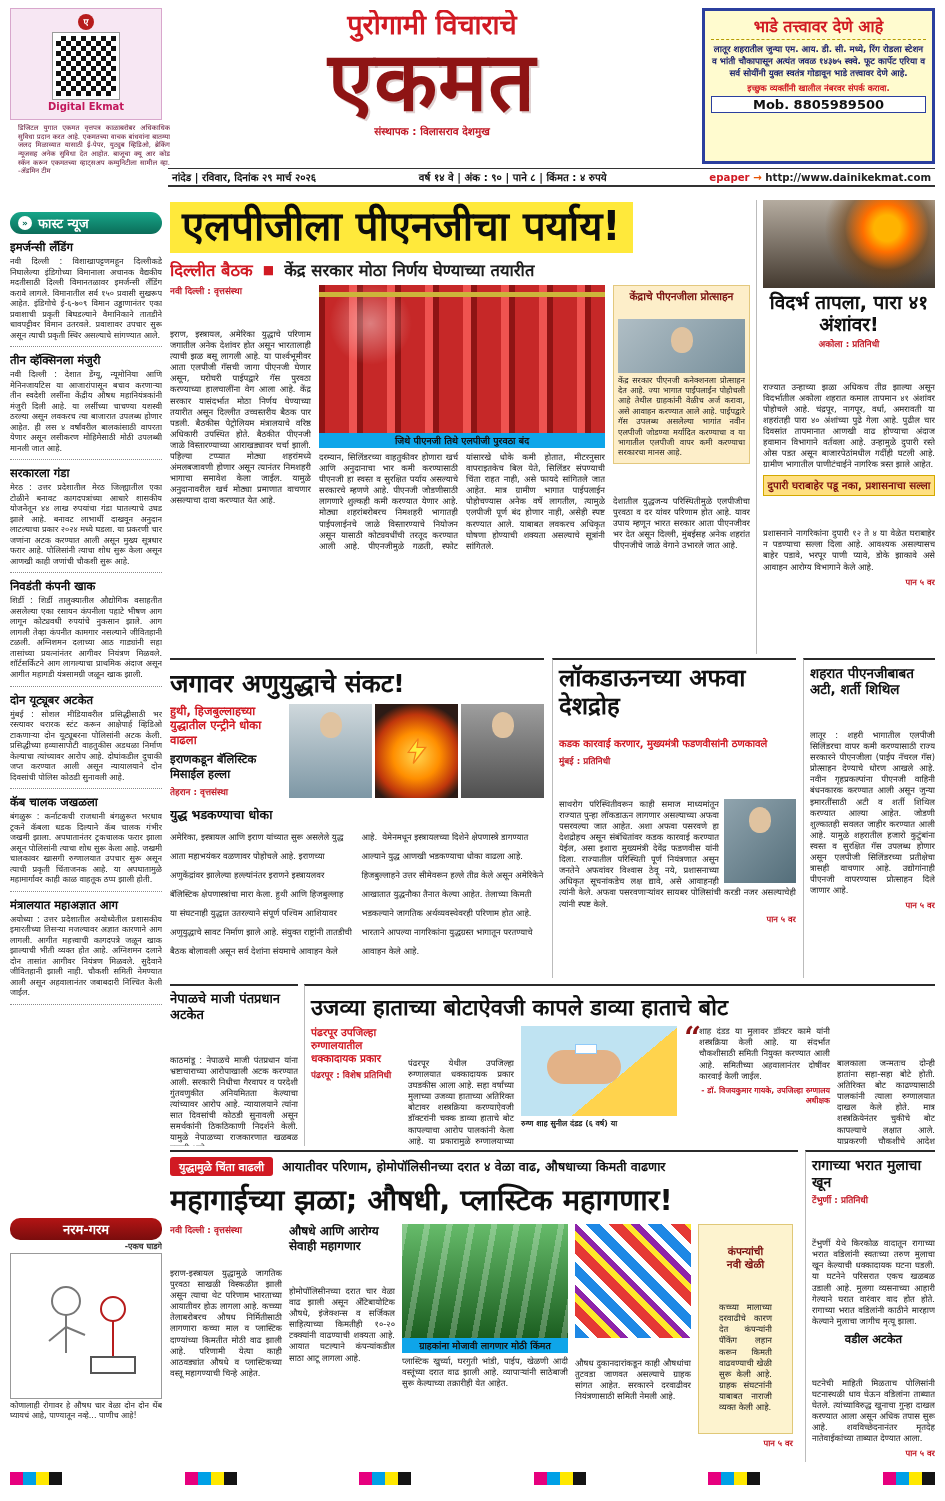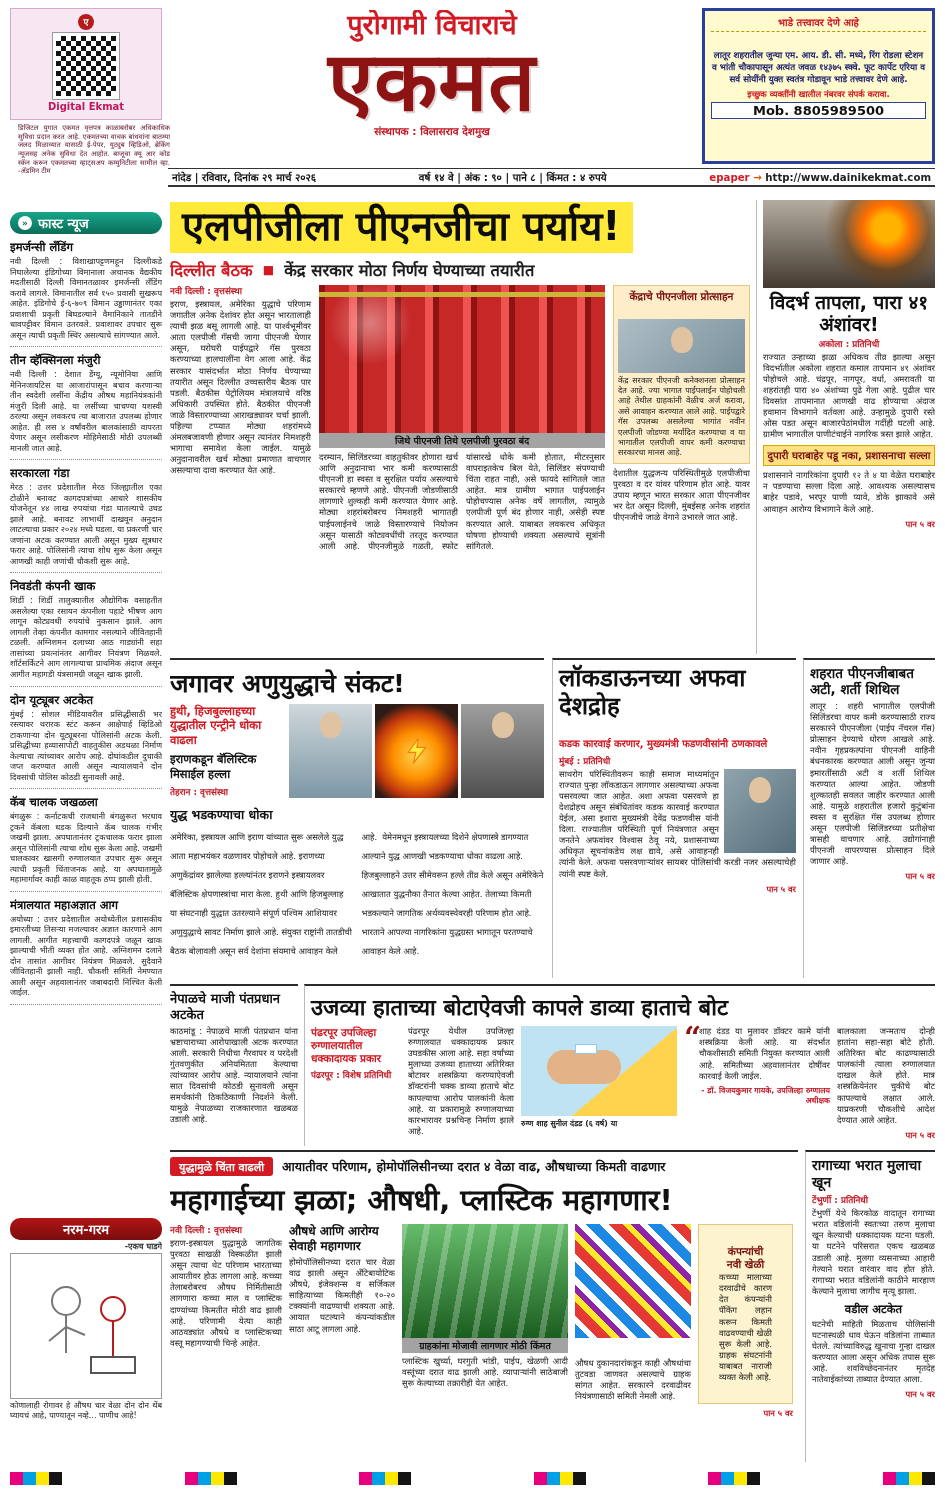--- a/index.html
+++ b/index.html
@@ -1,33 +1,33 @@
 <!DOCTYPE html>
 <html><head>
 <meta charset="utf-8">
 <style>
   *{margin:0;padding:0;box-sizing:border-box;}
   body{background:#e8e8e8;font-family:"DejaVu Sans","Liberation Sans",sans-serif;}
   .page{position:relative;width:945px;height:1501px;background:#fff;overflow:hidden;color:#111;margin:0 auto;}
   .abs{position:absolute;}
-  .bt{font-size:8.4px;line-height:1.32;text-align:justify;color:#1c1c1c;}
+  .bt{font-size:8.4px;line-height:1.32;text-align:justify;color:#1c1c1c;margin-top:32px;}
   .byline{color:#c21a26;font-weight:bold;font-size:8.8px;margin-bottom:2px;}
   .cont{color:#c21a26;font-weight:bold;font-size:8.3px;text-align:right;margin-top:3px;}
   
   #qrbox{left:10px;top:8px;width:152px;height:112px;background:#f7e7f3;border:1px solid #d8a7cc;text-align:center;padding:5px;}
   .qr-title{color:#c2185b;font-weight:bold;font-size:10px;}
   .qr{width:66px;height:66px;margin:3px auto 2px;background:conic-gradient(#111 25%,#fff 0 50%,#111 0 75%,#fff 0) 0 0/10px 10px;border:3px solid #fff;outline:1px solid #999;}
   .qr-logo{width:16px;height:16px;border-radius:50%;background:#b71c1c;margin:0 auto;color:#fff;font-size:9px;line-height:16px;font-weight:bold;}
   #qrnote{left:18px;top:124px;width:152px;height:82px;font-size:6.9px;line-height:1.26;text-align:justify;color:#5d1030;overflow:hidden;}
   #masthead{left:168px;top:10px;width:528px;height:156px;text-align:center;overflow:hidden;}
   .tagline{color:#d11a23;font-weight:900;font-size:27px;line-height:1.1;}
   .mast-title{color:#8e1414;font-weight:900;font-size:82px;line-height:1.02;letter-spacing:1px;text-shadow:2px 2px 0 rgba(80,0,0,.18);}
   .founder{color:#c21a26;font-size:10.5px;font-weight:bold;margin-top:1px;}
   #adbox{left:702px;top:8px;width:233px;height:156px;border:3px solid #2b3f9e;background:#fffbcf;padding:4px 6px;text-align:center;overflow:hidden;}
-  .ad-title{color:#d11a23;font-weight:900;font-size:10px;border-bottom:1px dashed #b59a00;padding-bottom:2px;margin-bottom:17px;}
+  .ad-title{color:#d11a23;font-weight:900;font-size:16px;border-bottom:1px dashed #b59a00;padding-bottom:2px;margin-bottom:3px;}
   .ad-body{font-size:8.7px;line-height:1.38;color:#20256e;font-weight:bold;}
   .ad-note{color:#d11a23;font-size:8.4px;margin-top:3px;font-weight:bold;}
   .ad-mob{background:#fff;border:1px solid #2b3f9e;margin-top:3px;font-weight:900;font-size:13px;color:#111;}
   #datebar{left:168px;top:168px;width:767px;height:19px;border-top:1.5px solid #333;border-bottom:2.5px solid #333;display:flex;justify-content:space-between;align-items:center;font-size:10.2px;font-weight:bold;padding:0 4px;}
   .epaper{color:#d11a23;}
   .eparrow{color:#e65100;font-weight:900;}
   .url{color:#222;}
   
   #sidebar{left:10px;top:212px;width:152px;height:1002px;overflow:hidden;}
   .fn-head{background:linear-gradient(#17a689,#0b6d59);color:#fff;border-radius:11px;height:22px;display:flex;align-items:center;gap:6px;padding:0 8px;font-weight:900;font-size:13px;}
@@ -46,21 +46,21 @@
   .kickers{display:flex;align-items:center;gap:10px;margin:5px 0 4px;}
   .k1{color:#d11a23;font-weight:900;font-size:16.5px;}
   .ksq{color:#d11a23;font-size:12px;}
   .k2{color:#1c1c1c;font-weight:900;font-size:16.5px;}
   .lead-cols{display:flex;gap:8px;height:360px;overflow:hidden;}
   .lc-a{width:141px;}
   .lc-b{width:286px;}
   .lc-c{width:137px;}
   .img-cyl{height:148px;position:relative;background:radial-gradient(circle at 18% 26%,rgba(255,255,255,.4),transparent 16%),repeating-linear-gradient(90deg,#8e1414 0 6px,#c62828 6px 30px,#ef5350 30px 38px),linear-gradient(#8d6e63,#5d4037);}
   .pipe{position:absolute;top:7px;left:0;right:0;height:5px;background:#cdb53a;}
-  .cap-y{background:#a3a3a3;font-weight:900;font-size:9.4px;text-align:center;padding:1px 2px;color:#111;}
+  .cap-y{background:#0ea5e9;font-weight:900;font-size:9.4px;text-align:center;padding:1px 2px;color:#111;}
   .two-col{column-count:2;column-gap:8px;margin-top:4px;height:192px;overflow:hidden;}
   .promo{background:#fdeec9;border:1px solid #e3c87e;padding:4px;margin-bottom:4px;}
   .promo-t{font-weight:900;font-size:10.5px;color:#7a1010;text-align:center;margin-bottom:16px;line-height:1.2;}
   .promo-img{height:54px;background:linear-gradient(135deg,#b0bec5,#78909c);margin-bottom:3px;position:relative;}
   .face{position:absolute;left:50%;top:8px;transform:translateX(-50%);width:22px;height:26px;border-radius:50% 50% 45% 45%;background:#e0c3a0;}
   .promo-b{font-size:8px;line-height:1.3;text-align:justify;color:#222;}
   
   #vidarbha{left:756px;top:200px;width:179px;height:454px;border-left:1px solid #bbb;padding-left:6px;overflow:hidden;}
   .img-sun{height:88px;background:radial-gradient(circle at 72% 32%,#ffb300 0 13px,#ff6f00 24px,rgba(110,60,10,.55) 42px,transparent 62px),linear-gradient(#b5aca0,#43392f);}
   .vid-hl{font-size:19px;font-weight:900;text-align:center;line-height:1.15;margin:4px 0 2px;}

